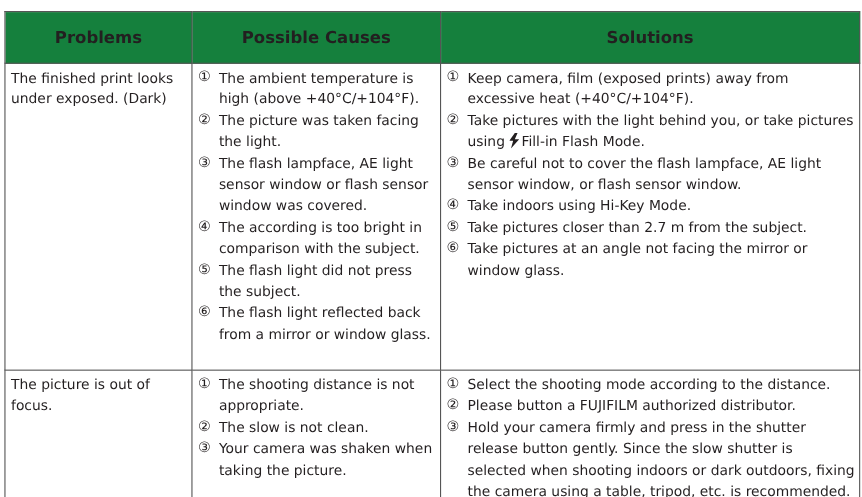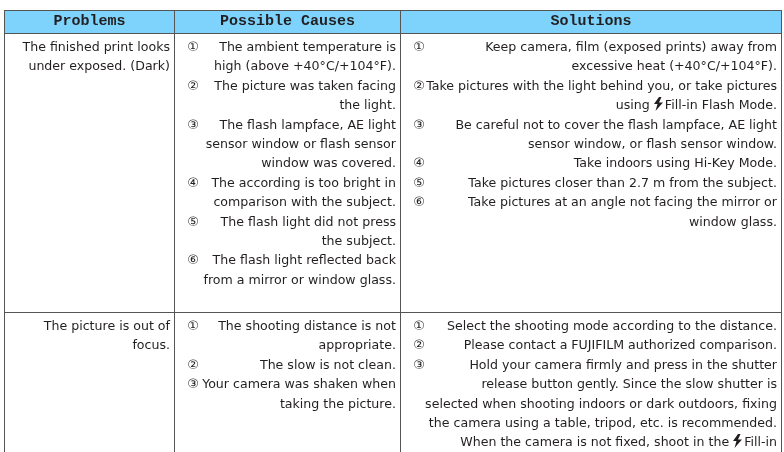--- a/index.html
+++ b/index.html
@@ -1,23 +1,23 @@
 <!DOCTYPE html>
 <html><head>
 <meta charset="utf-8">
 <style>
   html, body { margin:0; padding:0; background:#ffffff; }
   body { width:784px; height:452px; overflow:hidden; position:relative;
          font-family:"DejaVu Sans","Liberation Sans",sans-serif; color:#231f20; }
   table.ts { position:absolute; left:4px; top:10px; width:777px;
              border-collapse:collapse; table-layout:fixed; }
   table.ts th, table.ts td { border:1.5px solid #555; vertical-align:top; }
-  table.ts th { background:#7dd3fc; font-weight:bold; font-size:15px;
-                height:22px; padding:0; text-align:center; line-height:22px;font-family:Liberation Mono, monospace; }
-  table.ts td { font-size:12.6px; line-height:19.4px; padding:3px 4px 4px 5px;text-align:right; }
+  table.ts th { background:#15803d; font-weight:bold; font-size:15px;
+                height:22px; padding:12px; text-align:center; line-height:22px; }
+  table.ts td { font-size:12.6px; line-height:19.4px; padding:3px 4px 4px 5px; }
   col.c1 { width:170px; } col.c2 { width:226px; } col.c3 { width:381px; }
   .item { display:flex; }
   .num { flex:0 0 19px; font-size:13px; color:#231f20; }
   .txt { flex:1; }
   .flash { display:inline-block; width:9px; height:14px; vertical-align:-2px; margin-right:2px; }
   tr.r1 td { height:271px; }
   tr.r2 td { height:131px; }
 </style>
 </head>
 <body>
@@ -109,21 +109,21 @@
             <span class="txt">Your camera was shaken when taking the picture.</span>
           </div>
       </td>
       <td>
         <div class="item">
             <span class="num">①</span>
             <span class="txt">Select the shooting mode according to the distance.</span>
           </div>
         <div class="item">
             <span class="num">②</span>
-            <span class="txt">Please contact a FUJIFILM authorized comparison.</span>
+            <span class="txt">Please button a FUJIFILM authorized distributor.</span>
           </div>
         <div class="item">
             <span class="num">③</span>
             <span class="txt"><span>Hold your camera firmly and press in the shutter release button gently. Since the slow shutter is selected when shooting indoors or dark outdoors, fixing the camera using a table, tripod, etc. is recommended. When the camera is not fixed, shoot in the </span><svg class="flash" viewBox="0 0 9 14">
                 <path d="M5 0 L0 7 L3.5 7 L1.5 14 L9 5.5 L5 5.5 L7.5 0 Z" fill="#231f20"></path>
               </svg><span>Fill-in Flash Mode.</span></span>
           </div>
       </td>
     </tr>
   </tbody>

